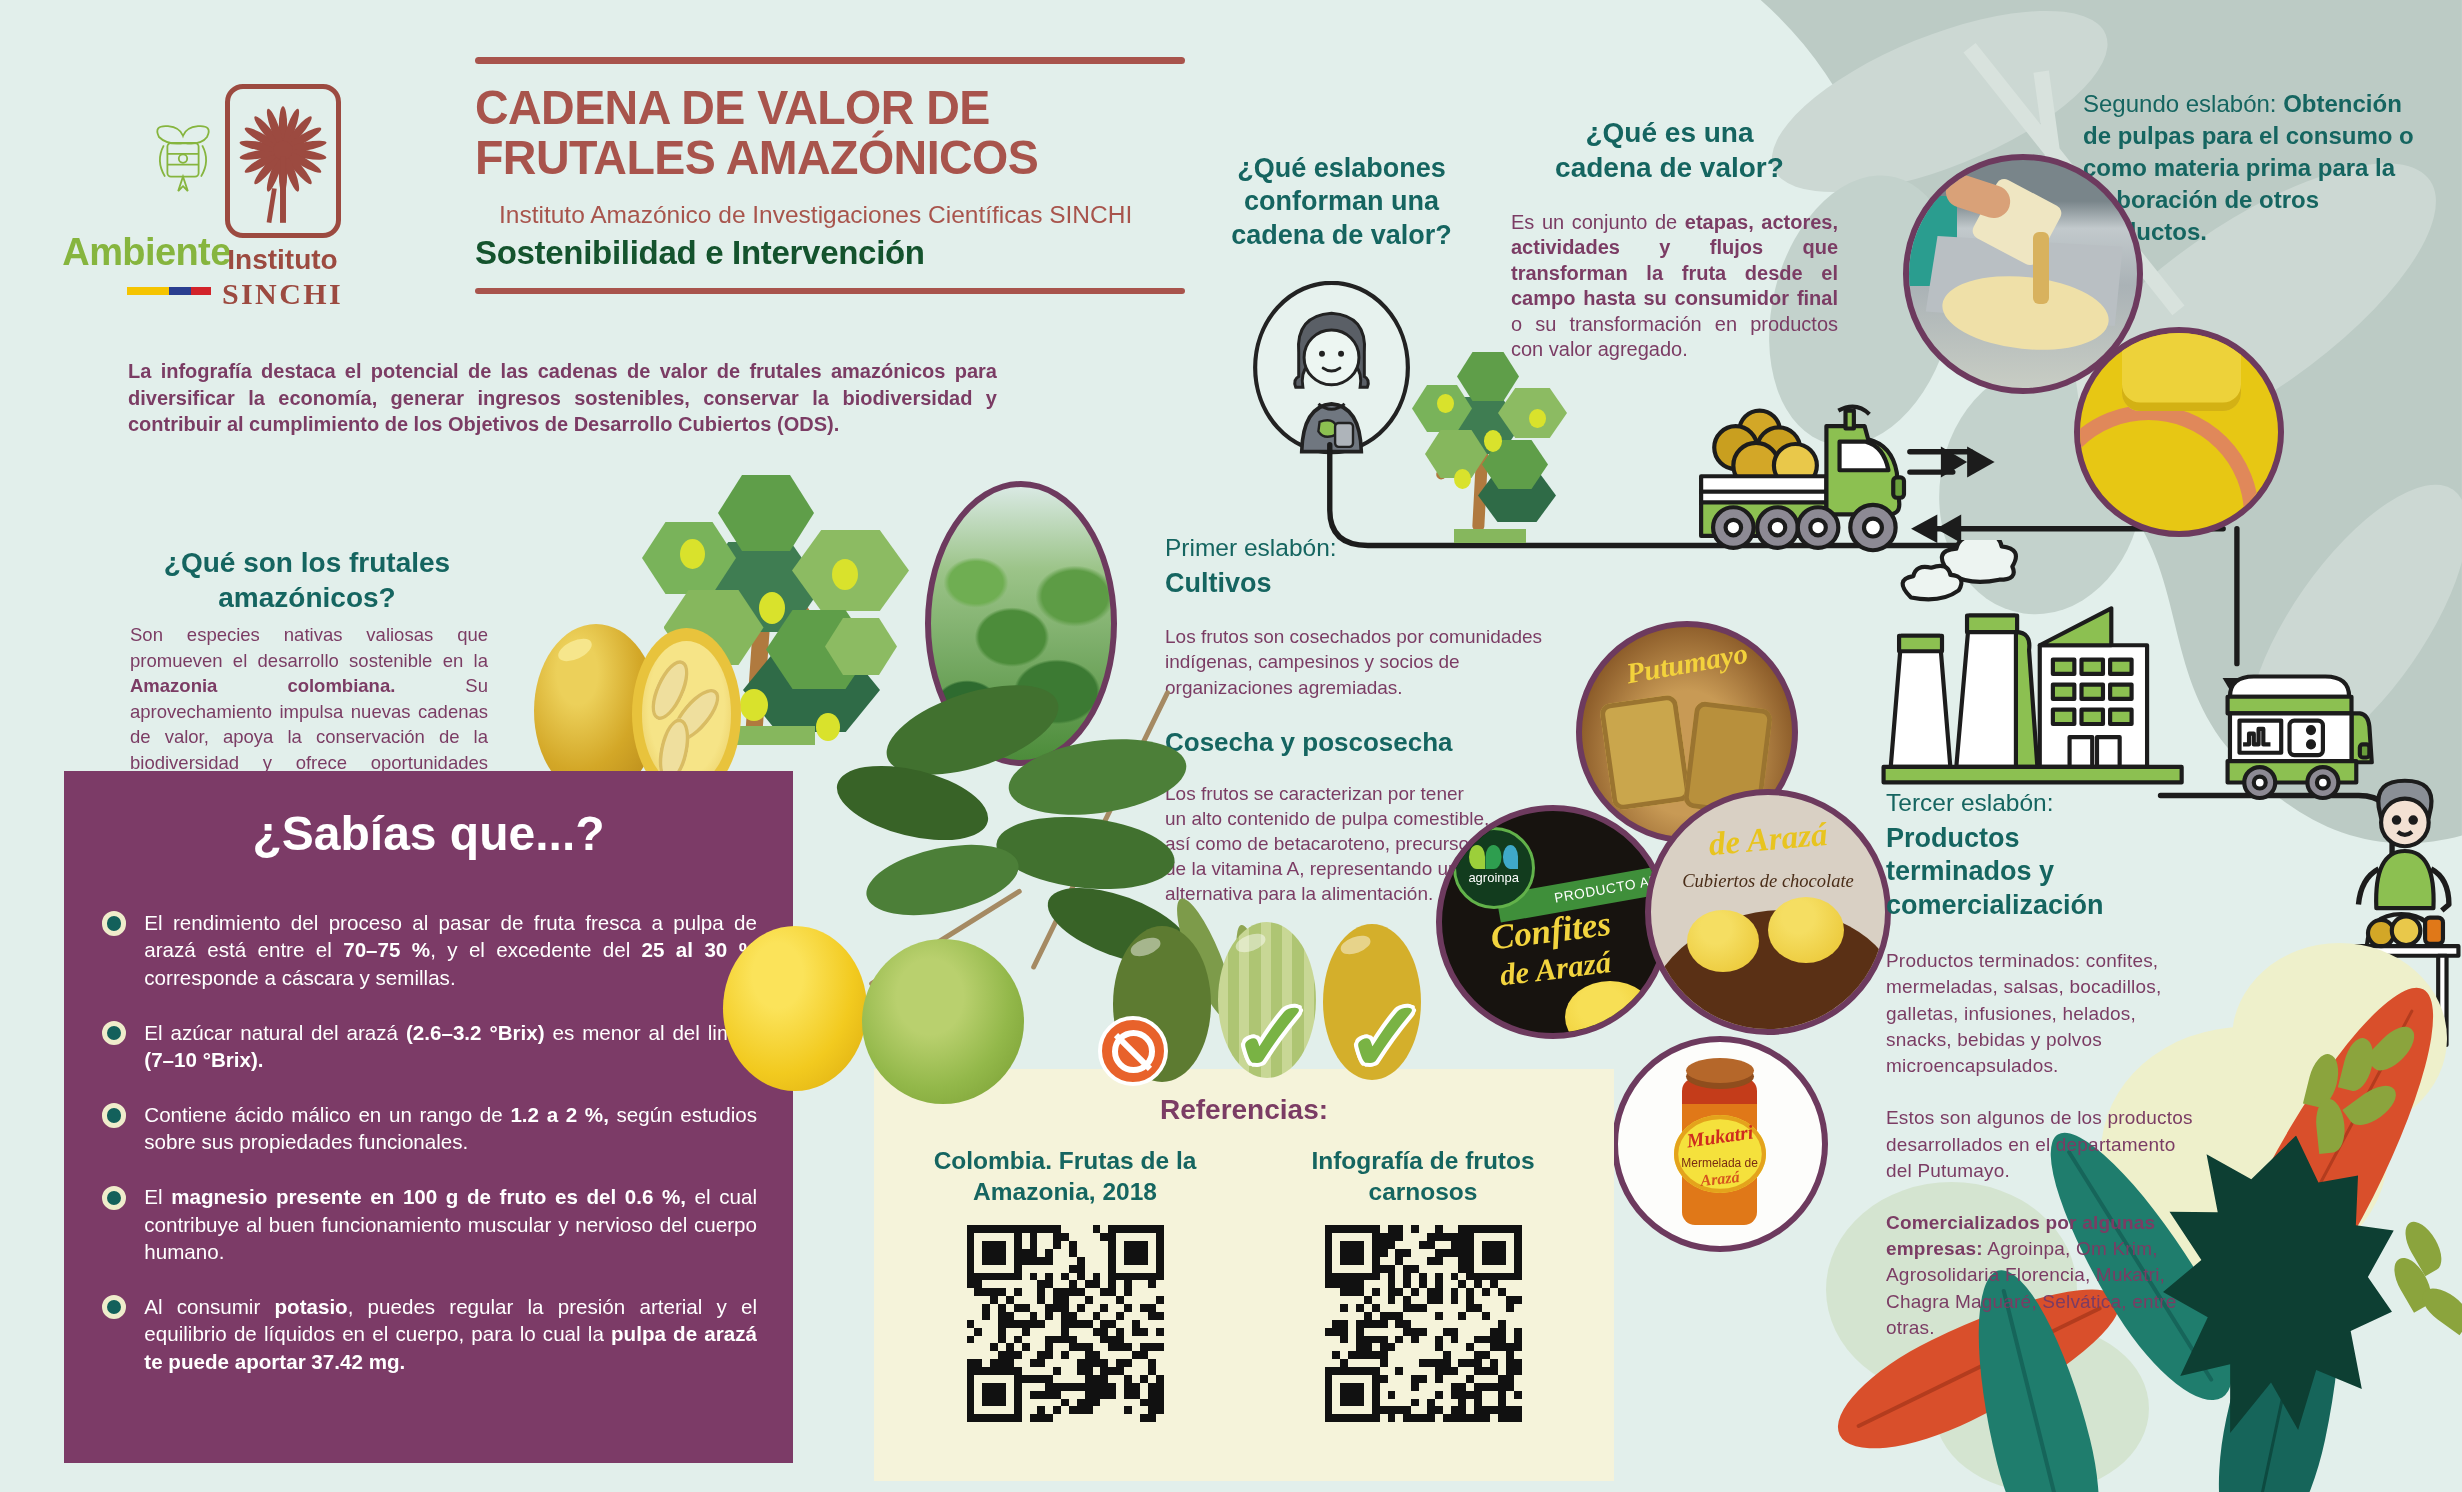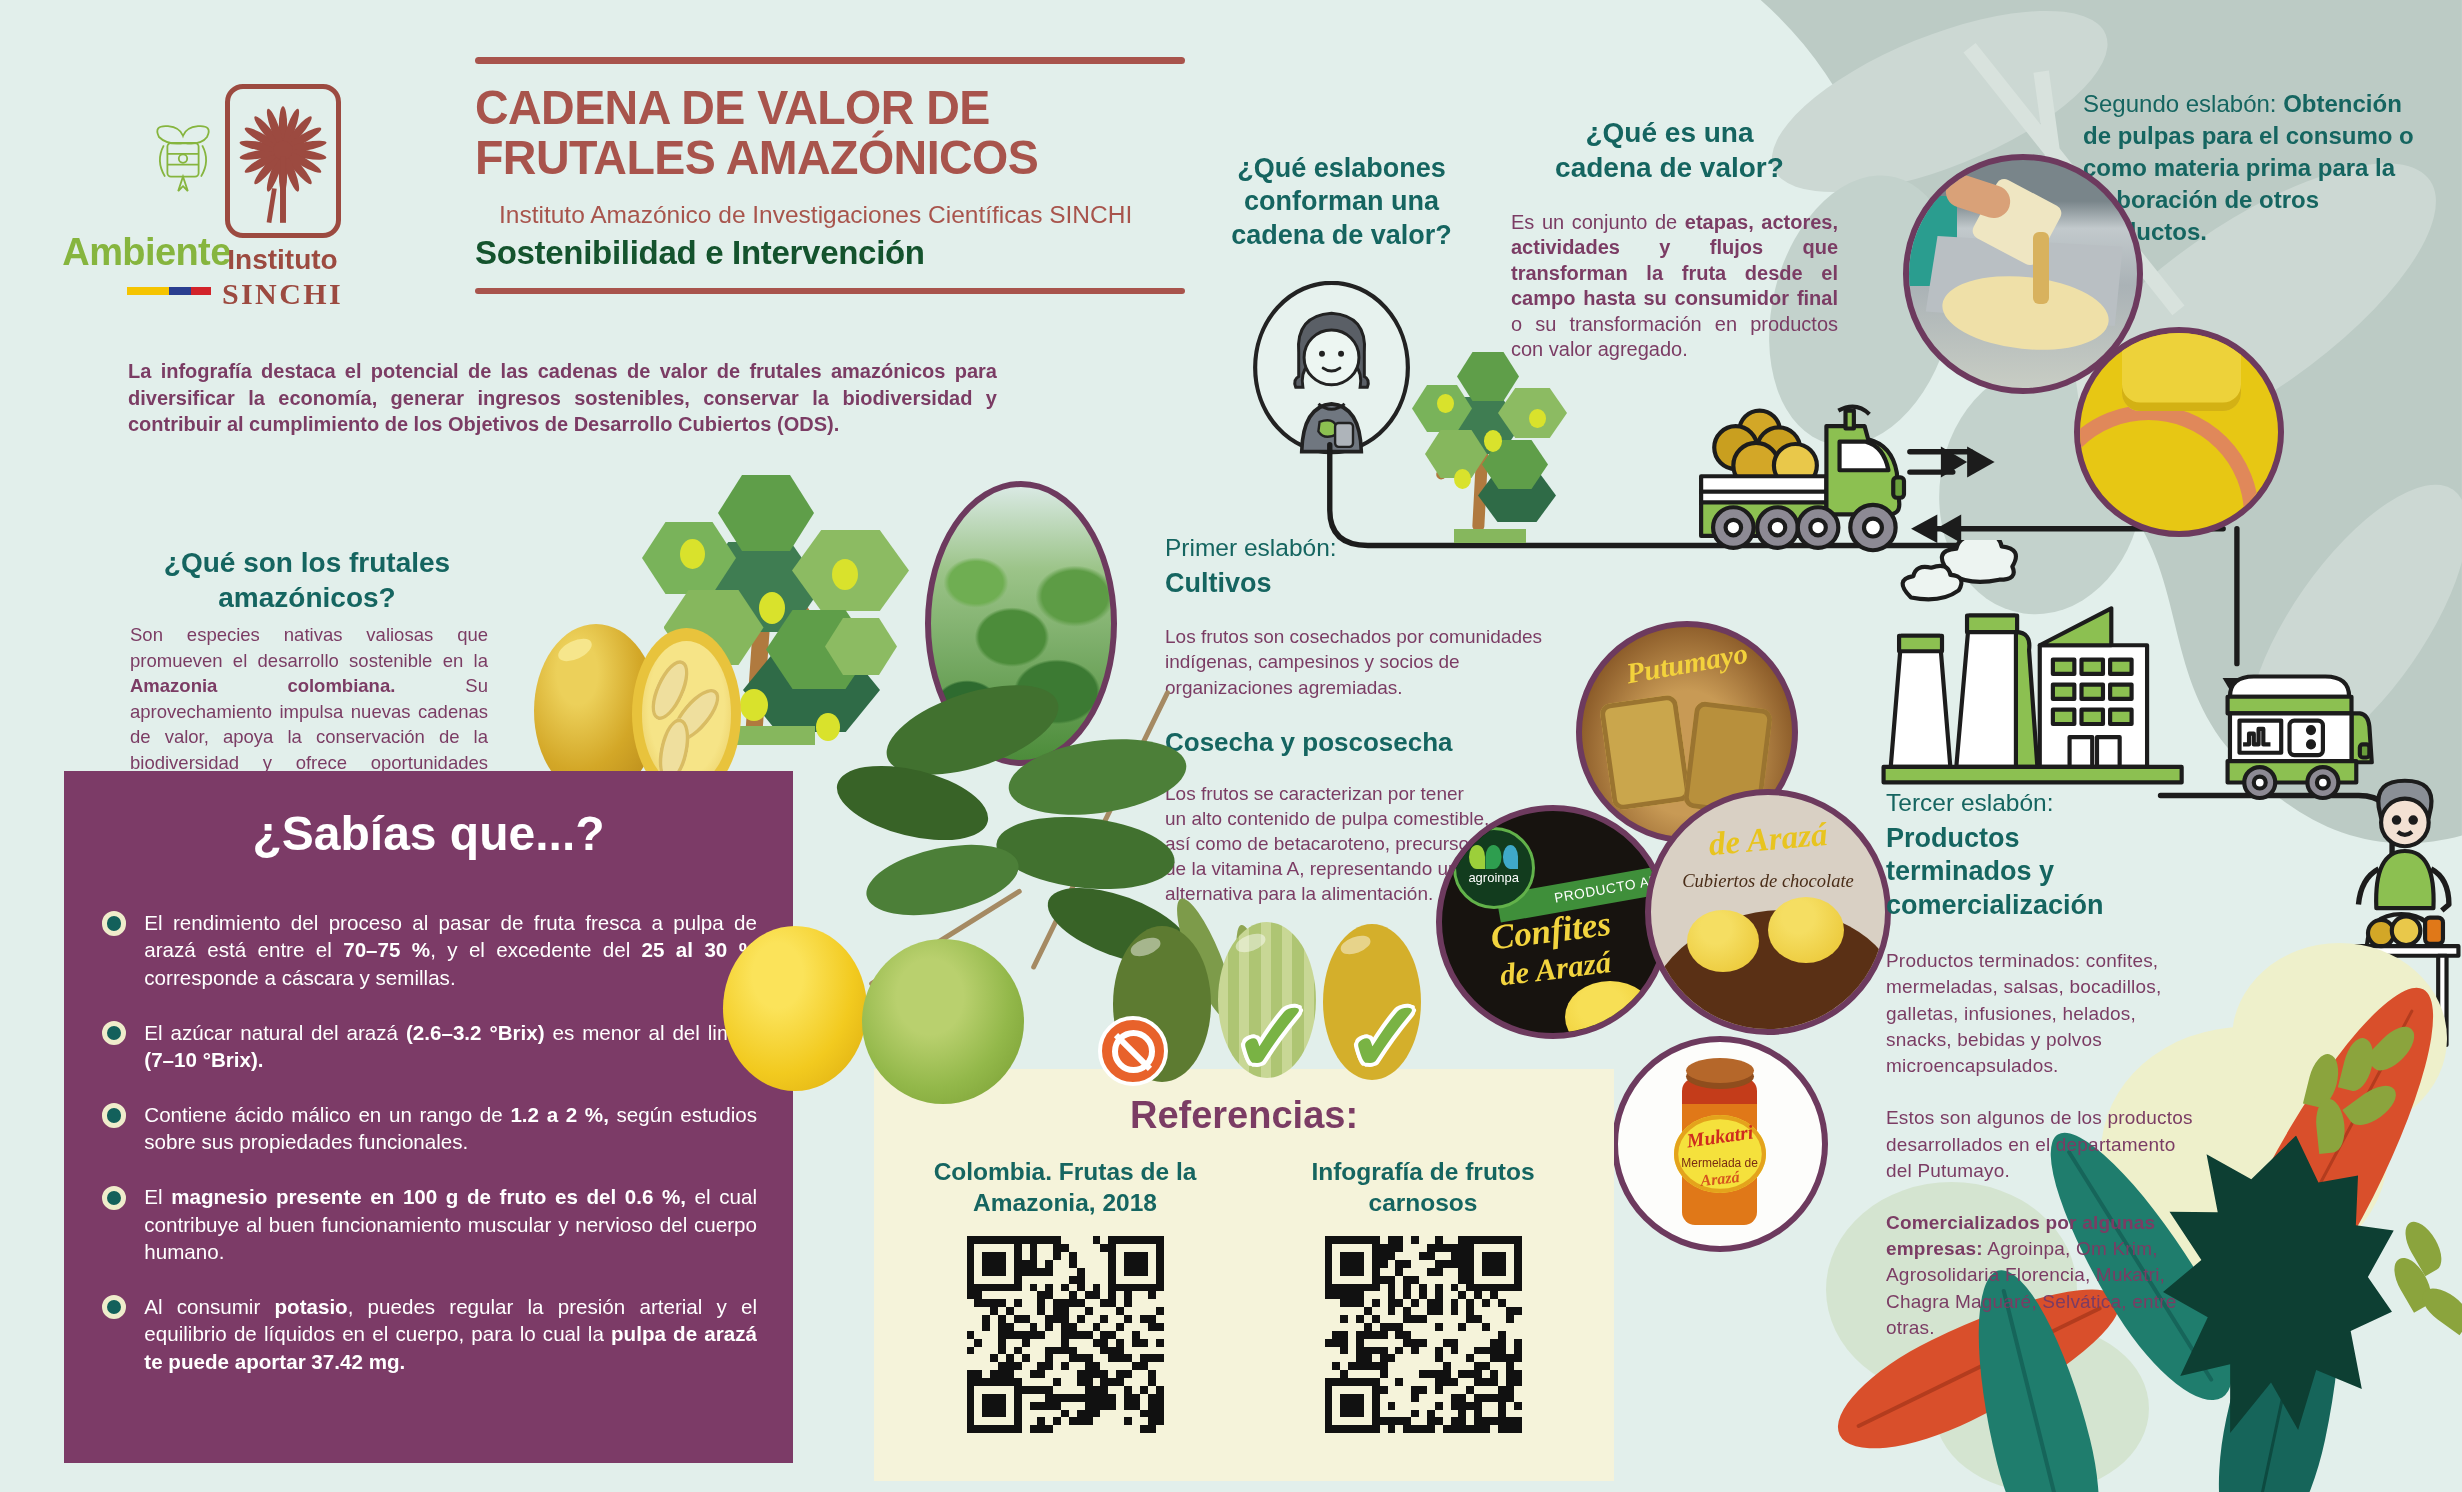--- a/index.html
+++ b/index.html
@@ -81,21 +81,21 @@
   .mfruit:before{content:"";position:absolute;left:16.7px;top:13px;width:31px;height:15.5px;border-radius:50%;
     background:rgba(255,255,255,.45);transform:rotate(-20deg);}
   #badge-no{position:absolute;width:62px;height:62px;border-radius:50%;background:#e8622b;border:4.8px solid #fff;}
   #badge-no:before{content:"";position:absolute;left:10px;top:10px;width:31px;height:31px;border:6px solid #fff;border-radius:50%;}
   #badge-no:after{content:"";position:absolute;left:7.2px;top:29px;width:48px;height:6px;background:#fff;transform:rotate(45deg);}
   .check{position:absolute;font-size:98px;font-weight:bold;color:#79b344;line-height:1;
     text-shadow:-4.2px 0 0 #fff,4.2px 0 0 #fff,0 -4.2px 0 #fff,0 4.2px 0 #fff,-3px -3px 0 #fff,3px 3px 0 #fff,-3px 3px 0 #fff,3px -3px 0 #fff;}
 
   
   #referencias{left:874px;top:1069px;width:740px;height:412px;background:#f5f3da;z-index:5;}
-  #referencias h2{margin:25px 0 0 0;text-align:center;font-size:38px;color:#7b3c64;}
+  #referencias h2{margin:25px 0 0 0;text-align:center;font-size:28px;color:#7b3c64;}
   #referencias .cols{display:flex;justify-content:space-between;margin:20px 42px 0 42px;}
   #referencias .col{width:298px;text-align:center;}
   #referencias .qlabel{font-size:24.5px;font-weight:bold;color:#156560;line-height:1.25;}
   .qr{display:grid;grid-template-columns:repeat(25,1fr);width:197px;height:197px;margin:18px auto 0 auto;}
   .qr i{display:block;}
   .qr i.on{background:#111;}
 
   
   #eslabones-q{left:1225px;top:152px;width:233px;text-align:center;font-size:27px;font-weight:bold;color:#156560;line-height:1.24;}
   #cadena-q{left:1550px;top:115px;width:239px;text-align:center;font-size:28px;font-weight:bold;color:#156560;line-height:1.25;}

